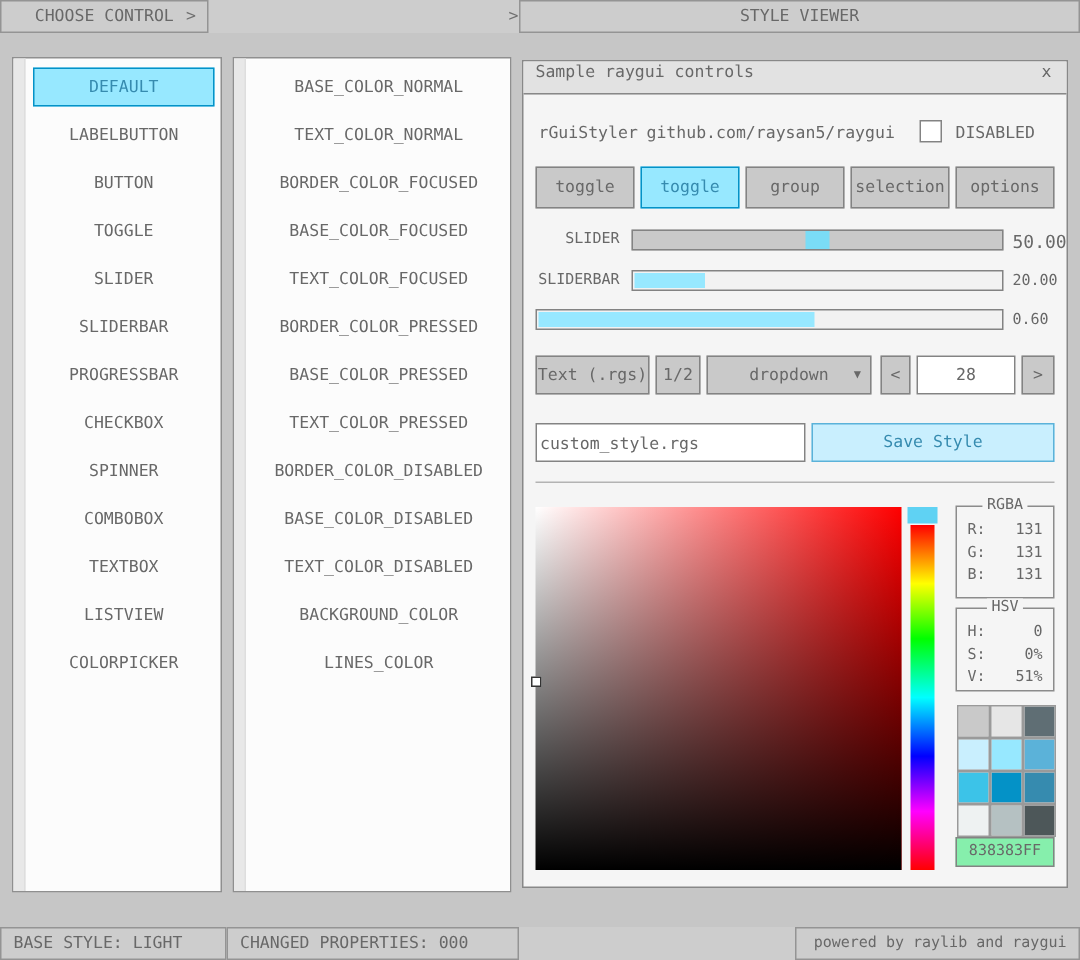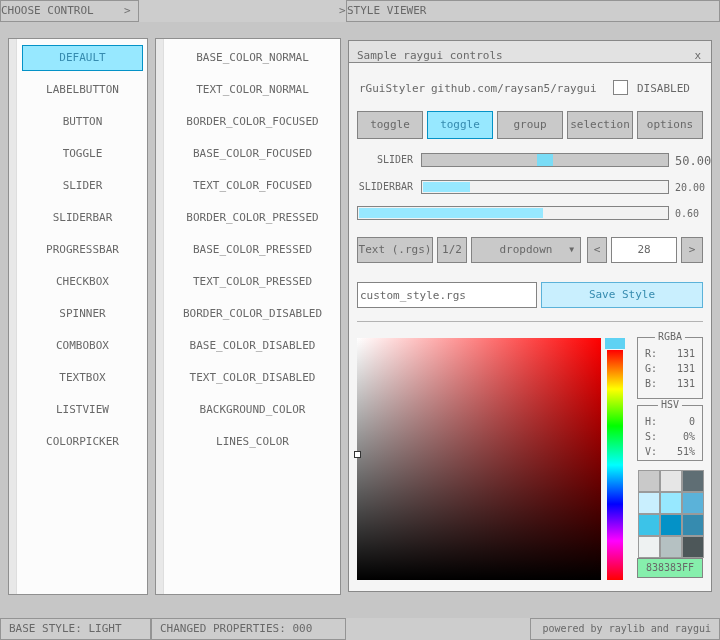--- a/index.html
+++ b/index.html
@@ -5,37 +5,37 @@
   *{box-sizing:border-box;margin:0;padding:0}
   html,body{width:720px;height:640px}
   body{background:#c6c6c6;font-family:"DejaVu Sans Mono","Liberation Mono",monospace;color:#686868;overflow:hidden}
   .app{position:relative;width:720px;height:640px;font-size:11px}
 
   
   .bar{position:absolute;left:0;width:720px;background:#cdcdcd}
   .topbar{top:0;height:22px}
   .statusbar{top:618px;height:22px}
   .bar-box{position:absolute;top:0;height:22px;line-height:20px;border:1px solid #949494;background:#cdcdcd;white-space:nowrap;overflow:hidden}
-  .bar-box.center{}
+  .bar-box.center{text-align:center}
   .bar-box.padl{padding-left:8px}
   .bar-box.padr{text-align:right;padding-right:8px;font-size:10px}
   .chevron{position:absolute;top:0;line-height:22px;color:#6f6f6f}
 
   
   .panel{position:absolute;top:38px;height:557px;background:#fcfcfc;border:1px solid #8f8f8f}
   #panel-controls{left:8px;width:140px}
   #panel-props{left:155px;width:186px}
   .scrollstrip{position:absolute;left:0;top:0;bottom:0;width:8px;background:#e8e8e8;border-right:1px solid #dedede}
   .list{position:absolute;left:13px;right:4px;top:6px}
   .list-item{height:26px;line-height:24px;text-align:center;margin-bottom:6px;border:1px solid transparent;cursor:pointer;white-space:nowrap;overflow:hidden}
   .list-item.selected{background:#97e8ff;border-color:#0492c7;color:#368baf}
 
   
   .window{position:absolute;left:348px;top:40px;width:364px;height:552px;background:#f5f5f5;border:1px solid #888}
-  .titlebar{height:22px;background:#e2e2e2;border-bottom:1px solid #888;display:flex;justify-content:space-between;align-items:flex-end;padding:0 8px}
+  .titlebar{height:22px;background:#e2e2e2;border-bottom:1px solid #888;display:flex;justify-content:space-between;align-items:flex-start;padding:0 8px}
   .close{cursor:pointer;padding:0 2px}
   .win-body{position:relative;width:100%;height:528px}
   .lbl{position:absolute;height:14px;line-height:14px;white-space:nowrap}
 
   .brand{left:10px;top:19px}
   .repo{left:82px;top:19px}
   .checkbox{position:absolute;left:264px;top:17px;width:15px;height:15px;background:#fff;border:1px solid #838383;cursor:pointer}
   .disabled-lbl{left:288px;top:19px}
 
   .btn{position:absolute;background:#c9c9c9;border:1px solid #838383;color:#686868;text-align:center;cursor:pointer;white-space:nowrap;overflow:hidden}

